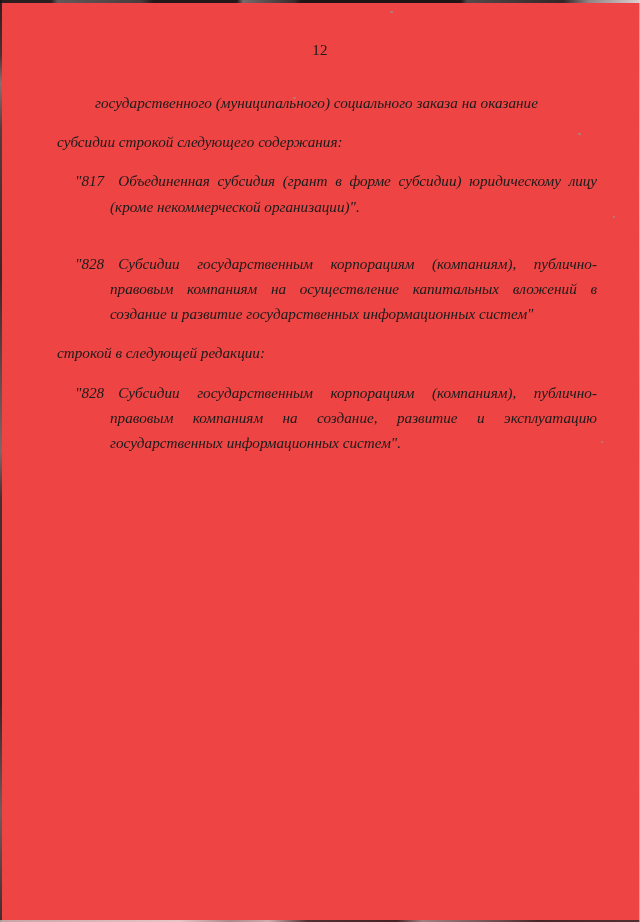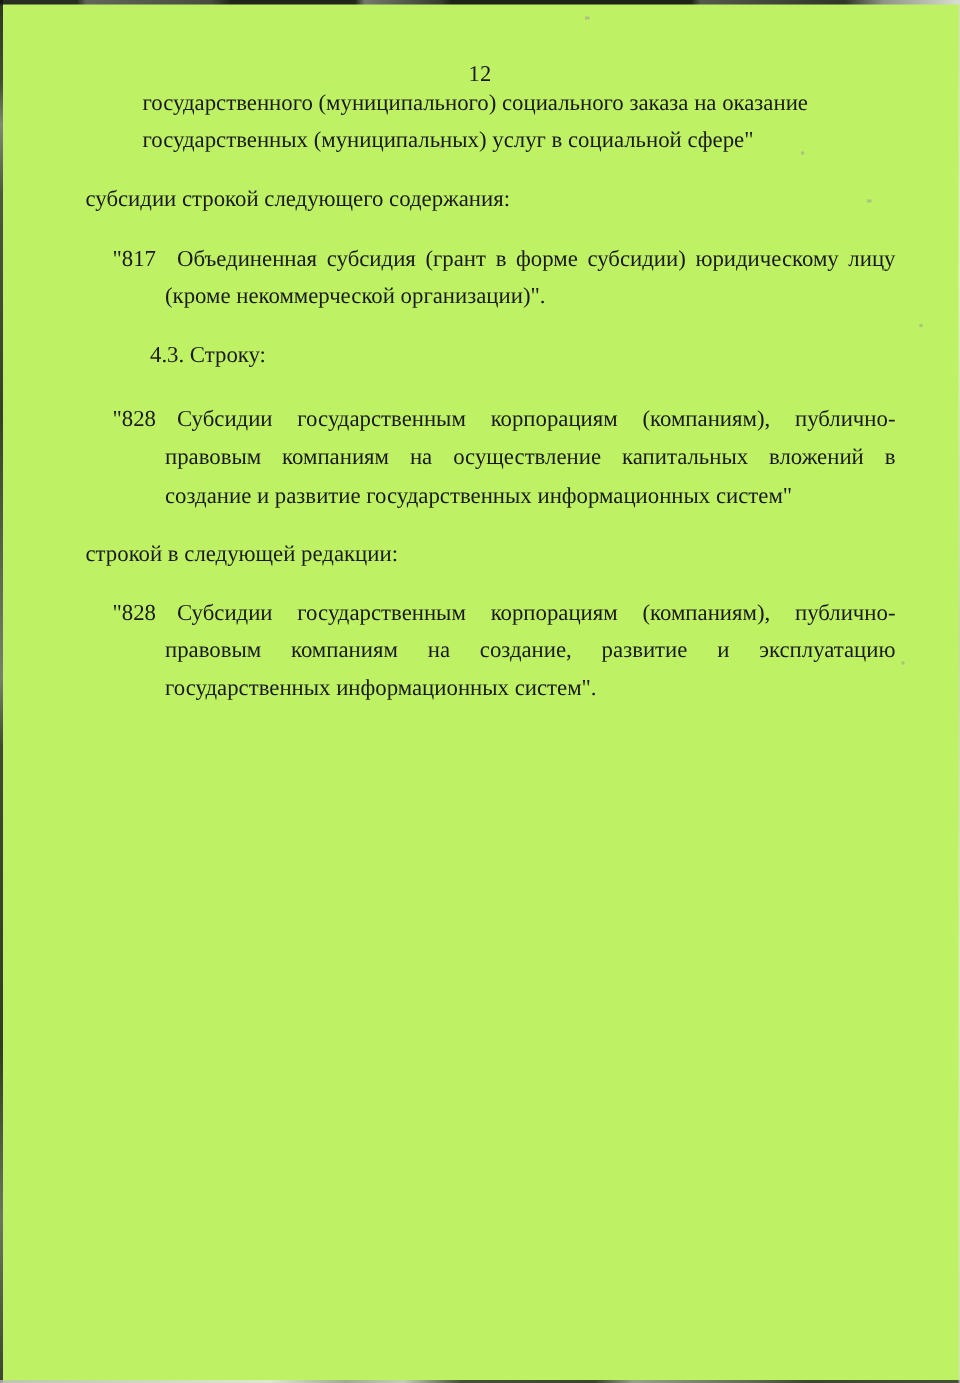--- a/index.html
+++ b/index.html
@@ -9,21 +9,21 @@
     background: #ffffff;
   }
   body {
     font-family: "Liberation Serif", "DejaVu Serif", serif;
     color: #1a1a1a;
   }
   .page {
     position: relative;
     width: 640px;
     height: 922px;
-    background: #bef264;
+    background: #ef4444;
     overflow: hidden;
     box-sizing: border-box;
   }
 
   
   .scan-edge-top {
     position: absolute;
     top: 0; left: 0;
     width: 640px;
     height: 3px;
@@ -86,23 +86,24 @@
     left: 0;
     width: 640px;
     text-align: center;
     font-size: 15px;
     line-height: 20px;
     letter-spacing: 0.2px;
   }
 
   .content {
     position: absolute;
-    top: 56px;
+    top: 90px;
     left: 0;
     width: 640px;
+    font-style: italic;
   }
 
   .para {
     font-size: 15.2px;
     line-height: 25.2px;
     text-align: justify;
     text-justify: inter-word;
     margin: 0;
     box-sizing: border-box;
   }
@@ -154,33 +155,31 @@
   <div class="speck" style="top:101px;left:534px;width:2px;height:2px;"></div>
   <div class="speck" style="top:133px;left:578px;width:3px;height:2px;"></div>
   <div class="speck" style="top:216px;left:613px;width:2px;height:2px;"></div>
   <div class="speck" style="top:441px;left:601px;width:2px;height:2px;"></div>
 
   <div class="page-number">12</div>
 
   <div class="content">
 
     <p class="para indent-block"><span>государственного (муниципального) социального заказа на оказание</span></p>
-    <p class="para indent-block" style="text-align:left;"><span>государственных (муниципальных) услуг в социальной сфере"</span></p>
 
     <div class="gap-md"></div>
 
     <p class="para lead"><span>субсидии строкой следующего содержания:</span></p>
 
     <div class="gap-md"></div>
 
     <p class="para quote-item"><span>"</span><span>817</span><span class="num-gap"></span><span>Объединенная субсидия (грант в форме субсидии) юридическому лицу (кроме некоммерческой организации)".</span></p>
 
     <div class="gap-md"></div>
 
-    <p class="para sub-head"><span>4.3. Строку:</span></p>
 
     <div class="gap-lg"></div>
 
     <p class="para quote-item"><span>"</span><span>828</span><span class="num-gap"></span><span>Субсидии государственным корпорациям (компаниям), публично-правовым компаниям на осуществление капитальных вложений в создание и развитие государственных информационных систем"</span></p>
 
     <div class="gap-md"></div>
 
     <p class="para lead"><span>строкой в следующей редакции:</span></p>
 
     <div class="gap-md"></div>

